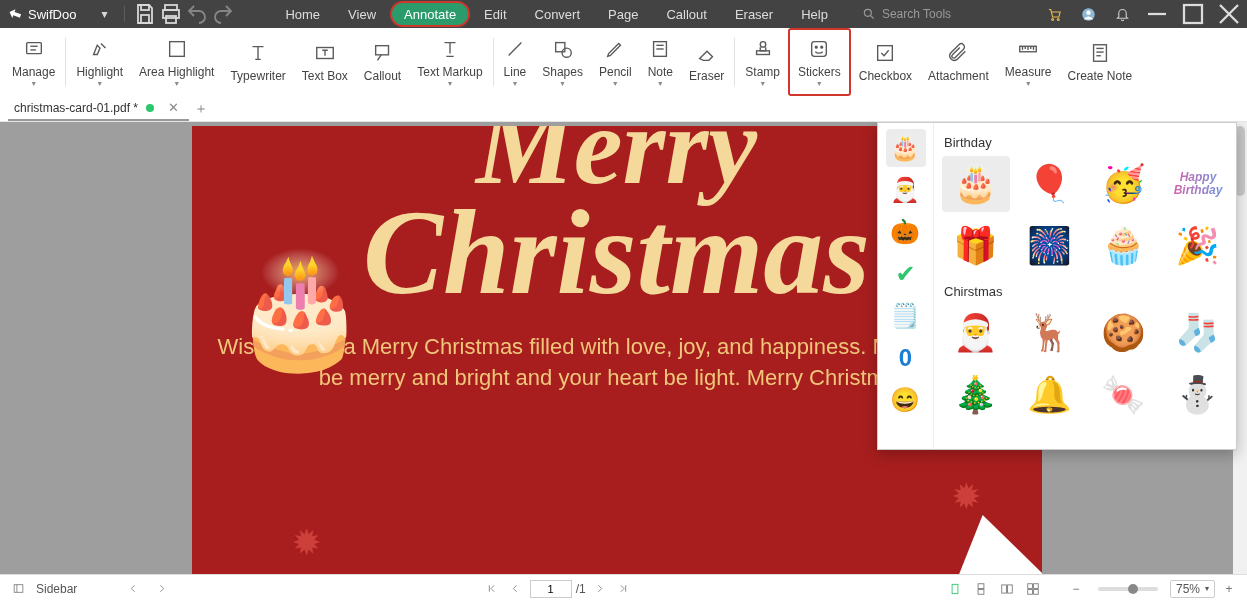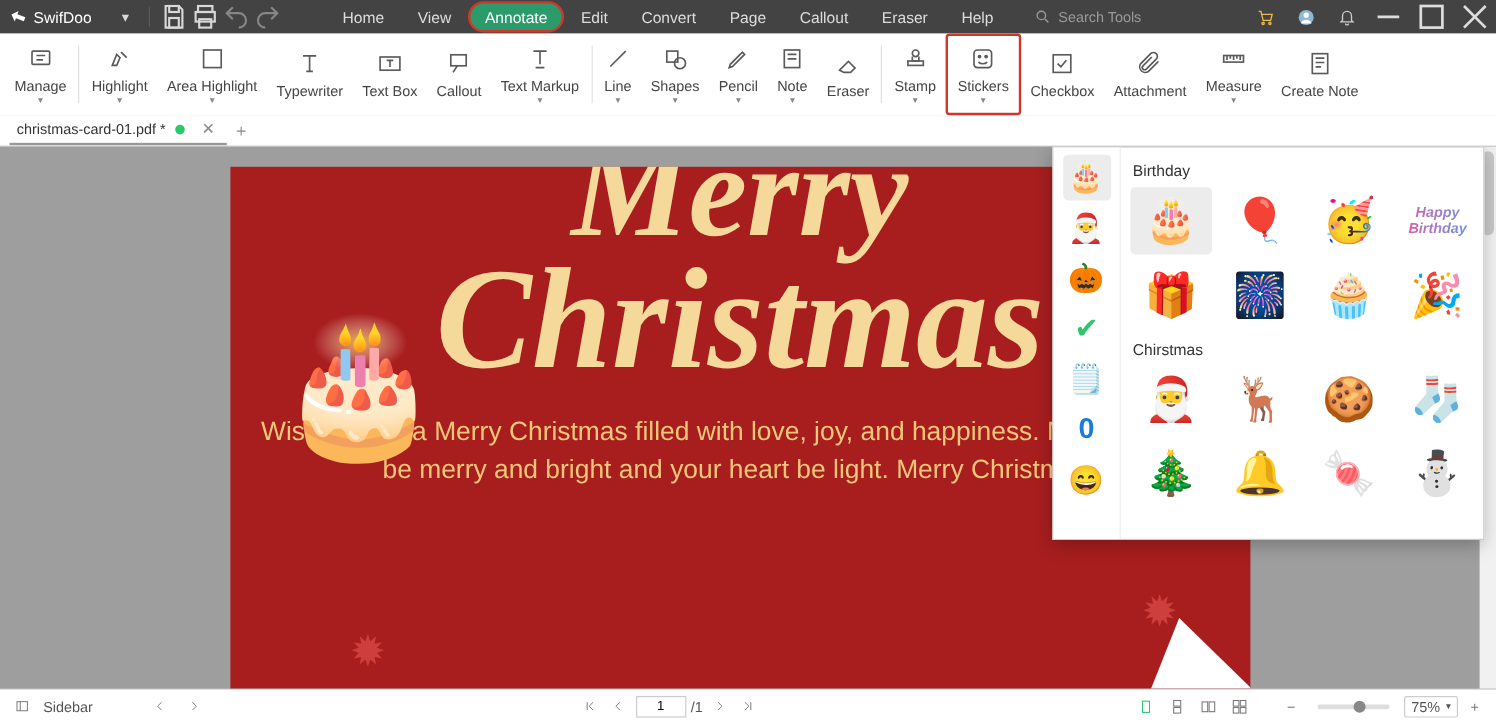--- a/index.html
+++ b/index.html
@@ -33,21 +33,21 @@
 .rgroup.hi-red{border:2px solid #d1362b;border-radius:3px}
 
 .tabstrip{height:26px;background:#fff;border-bottom:1px solid #e4e4e4;display:flex;align-items:center;padding-left:8px}
 .file-tab{display:flex;align-items:center;gap:8px;height:100%;padding:0 10px 0 6px;border-bottom:2px solid #999;font-size:12px}
 .file-tab .dot{width:8px;height:8px;background:#2cc66b;border-radius:50%}
 .file-tab .x{color:#888;font-size:13px;margin-left:6px}
 .plus-tab{width:24px;height:100%;display:flex;align-items:center;justify-content:center;color:#888;font-size:14px;cursor:pointer}
 
 .workspace{flex:1;display:flex;background:#9e9e9e;overflow:hidden;position:relative}
 .canvas-area{flex:1;display:flex;justify-content:center;overflow:hidden}
-.page{width:850px;background:#a81e1e;position:relative;overflow:hidden;margin-top:17px}
+.page{width:850px;background:#a81e1e;position:relative;overflow:hidden;margin-top:4px}
 .merry{font-family:'Brush Script MT',cursive;color:#f4d99a;font-size:110px;font-style:italic;font-weight:bold;text-align:center;line-height:.95;margin-top:-32px}
 .christmas{font-family:Liberation Serif, serif;color:#f4d99a;font-size:120px;font-style:italic;font-weight:bold;text-align:center;line-height:.9}
 .wish{color:#f0c77a;font-size:22px;text-align:center;line-height:1.45;margin-top:24px;padding:0 20px}
 .cake-sticker{position:absolute;left:40px;top:120px;font-size:110px}
 .burst{position:absolute;color:#cc3f3a;font-size:36px}
 .arrow{position:absolute;right:-10px;bottom:-30px;width:0;height:0;border-left:60px solid transparent;border-right:60px solid transparent;border-bottom:90px solid #fff;transform:rotate(-12deg)}
 
 .sticker-panel{position:absolute;right:10px;top:0;width:360px;height:328px;background:#fff;border:1px solid #ccc;box-shadow:0 4px 14px rgba(0,0,0,.25);display:flex}
 .sp-cats{width:56px;background:#fff;border-right:1px solid #eee;display:flex;flex-direction:column;align-items:center;padding:6px 0;gap:4px}
 .sp-cat{width:40px;height:38px;display:flex;align-items:center;justify-content:center;font-size:24px;border-radius:4px;cursor:pointer}

